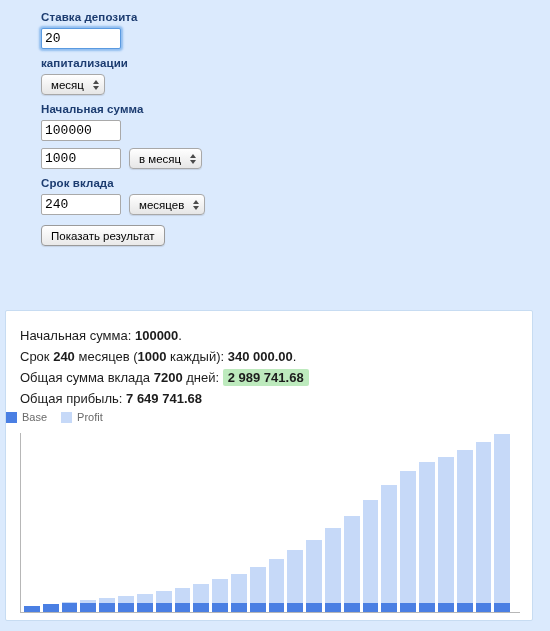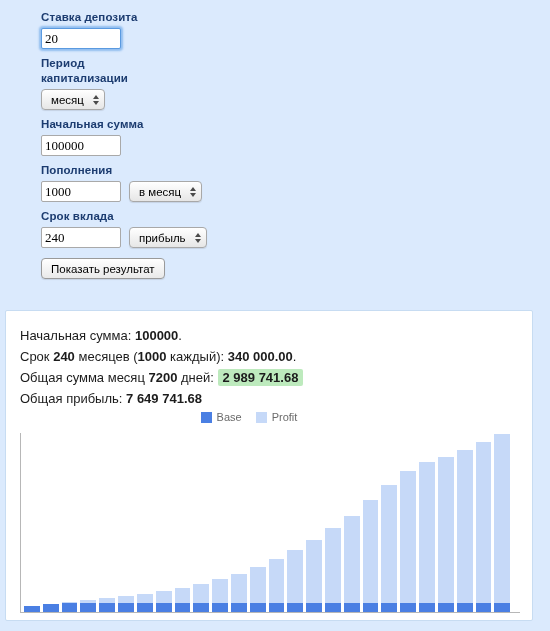--- a/index.html
+++ b/index.html
@@ -33,21 +33,21 @@
   }
   .row {
     display: flex;
     align-items: center;
     gap: 8px;
     margin-bottom: 7px;
   }
   input.text-input {
     width: 72px;
     height: 17px;
-    font-family: Liberation Serif, serif;
+    font-family: Liberation Mono, monospace;
     font-size: 13px;
     color: #000;
     padding: 1px 3px;
     border: 1px solid #a9a9a9;
     border-radius: 2px;
     background: #fff;
     box-sizing: content-box;
     outline: none;
   }
   input.text-input.focused {
@@ -125,21 +125,20 @@
     background: #bdeab d;
     background: #bdeabd;
     padding: 1px 5px;
     border-radius: 2px;
     font-weight: bold;
   }
 
   
   .legend {
     display: flex;
-    justify-content: center;
     align-items: center;
     gap: 14px;
     margin-top: 2px;
     padding-right: 40px;
   }
   .legend-item {
     display: flex;
     align-items: center;
     gap: 5px;
   }
@@ -197,76 +196,74 @@
 <body style="background: rgb(219, 234, 253);">
 
 <div class="form-area">
 
   <div class="field-label" style="color: rgb(28, 60, 112);">Ставка депозита</div>
   <div class="row">
     <input class="text-input focused" type="text" value="20" style="">
   </div>
 
   <div class="field-label two-line" style="color: rgb(28, 60, 112);">
-    <div>Период</div>
     <div>капитализации</div>
   </div>
   <div class="row">
     <div class="select">
       <span class="lbl">месяц</span>
       <span class="spin">
         <span class="tri up"></span>
           <span class="tri dn"></span>
       </span>
     </div>
   </div>
 
   <div class="field-label" style="color: rgb(28, 60, 112);">Начальная сумма</div>
   <div class="row">
     <input class="text-input" type="text" value="100000" style="">
   </div>
 
-  <div class="field-label" style="color: rgb(28, 60, 112);">Пополнения</div>
   <div class="row">
     <input class="text-input" type="text" value="1000" style="">
     <div class="select">
       <span class="lbl">в месяц</span>
       <span class="spin">
         <span class="tri up"></span>
           <span class="tri dn"></span>
       </span>
     </div>
   </div>
 
   <div class="field-label" style="color: rgb(28, 60, 112);">Срок вклада</div>
   <div class="row">
     <input class="text-input" type="text" value="240" style="">
     <div class="select">
-      <span class="lbl">прибыль</span>
+      <span class="lbl">месяцев</span>
       <span class="spin">
         <span class="tri up"></span>
           <span class="tri dn"></span>
       </span>
     </div>
   </div>
 
   <button class="btn-submit">Показать результат</button>
 </div>
 
 <div class="results-panel" style="border-color: rgb(199, 220, 242);">
 
   <div class="summary">
     <div class="summary-line">
       <span>Начальная сумма: </span><b>100000</b><span>.</span>
     </div>
     <div class="summary-line">
       <span>Срок </span><b>240</b><span> месяцев (</span><b>1000</b><span> каждый): </span><b>340 000.00</b><span>.</span>
     </div>
     <div class="summary-line">
-      <span>Общая сумма месяц </span><b>7200</b><span> дней: </span><span class="hl-green" style="background: rgb(189, 234, 189);">2 989 741.68</span>
+      <span>Общая сумма вклада </span><b>7200</b><span> дней: </span><span class="hl-green" style="background: rgb(189, 234, 189);">2 989 741.68</span>
     </div>
     <div class="summary-line">
       <span>Общая прибыль: </span><b>7 649 741.68</b>
     </div>
   </div>
 
   <div class="legend">
     <div class="legend-item">
       <span class="legend-swatch" style="background: rgb(74, 127, 227);"></span>
       <span class="legend-text">Base</span>

